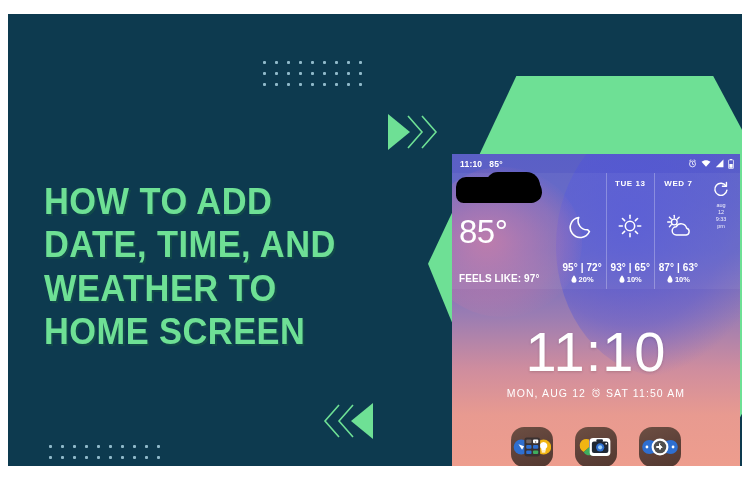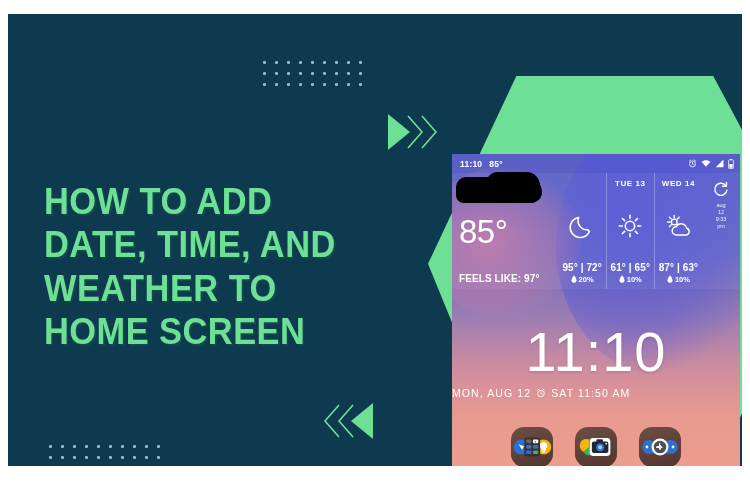--- a/index.html
+++ b/index.html
@@ -257,21 +257,21 @@
     line-height: 0.95;
     letter-spacing: 1px;
     text-shadow: 0 1px 3px rgba(0,0,0,0.16);
   }
   .clock-date {
     margin-top: 9px;
     font-size: 10.5px;
     letter-spacing: 1.1px;
     display: flex;
     align-items: center;
-    justify-content: flex-start;
+    justify-content: center;
     gap: 5px;
   }
   .clock-date svg { display: block; }
 
   
   .dock {
     position: relative;
     z-index: 3;
     margin-top: 28px;
     display: flex;
@@ -484,33 +484,33 @@
                 <line x1="15" y1="23.8" x2="15" y2="27.4"></line>
                 <line x1="2.6" y1="15" x2="6.2" y2="15"></line>
                 <line x1="23.8" y1="15" x2="27.4" y2="15"></line>
                 <line x1="6.3" y1="6.3" x2="8.8" y2="8.8"></line>
                 <line x1="21.2" y1="21.2" x2="23.7" y2="23.7"></line>
                 <line x1="23.7" y1="6.3" x2="21.2" y2="8.8"></line>
                 <line x1="8.8" y1="21.2" x2="6.3" y2="23.7"></line>
               </g>
             </svg>
           </div>
-          <div class="wx-hilo">61° | 65°</div>
+          <div class="wx-hilo">93° | 65°</div>
           <div class="wx-precip">
             <span>
               <svg width="6" height="8" viewBox="0 0 10 14">
                 <path d="M5 0.6 C5 0.6 9.4 6.2 9.4 9 A4.4 4.4 0 0 1 0.6 9 C0.6 6.2 5 0.6 5 0.6 Z" fill="#fff"></path>
               </svg>
             </span>
             <span>10%</span>
           </div>
         </div>
 
         <div class="wx-day">
-          <div class="wx-day-label">WED  14</div>
+          <div class="wx-day-label">WED  7</div>
           <div class="wx-icon">
             <svg width="27" height="26" viewBox="0 0 32 30">
               <g stroke="#fff" stroke-width="1.6" stroke-linecap="round">
                 <line x1="11" y1="2.4" x2="11" y2="5.4"></line>
                 <line x1="3.2" y1="10.2" x2="6.2" y2="10.2"></line>
                 <line x1="5.2" y1="4.6" x2="7.4" y2="6.8"></line>
                 <line x1="16.8" y1="4.6" x2="14.6" y2="6.8"></line>
                 <line x1="5.2" y1="15.8" x2="7.4" y2="13.6"></line>
               </g>
               <circle cx="11" cy="10.2" r="3.4" fill="none" stroke="#fff" stroke-width="1.6"></circle>

